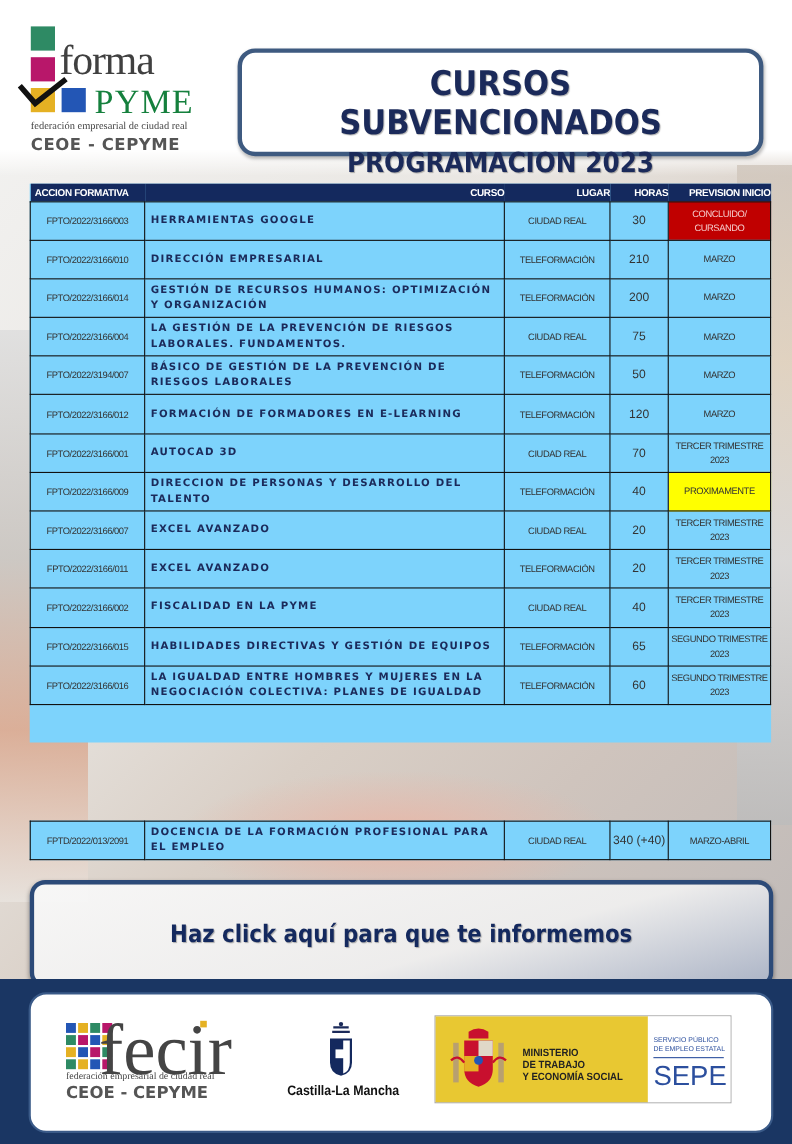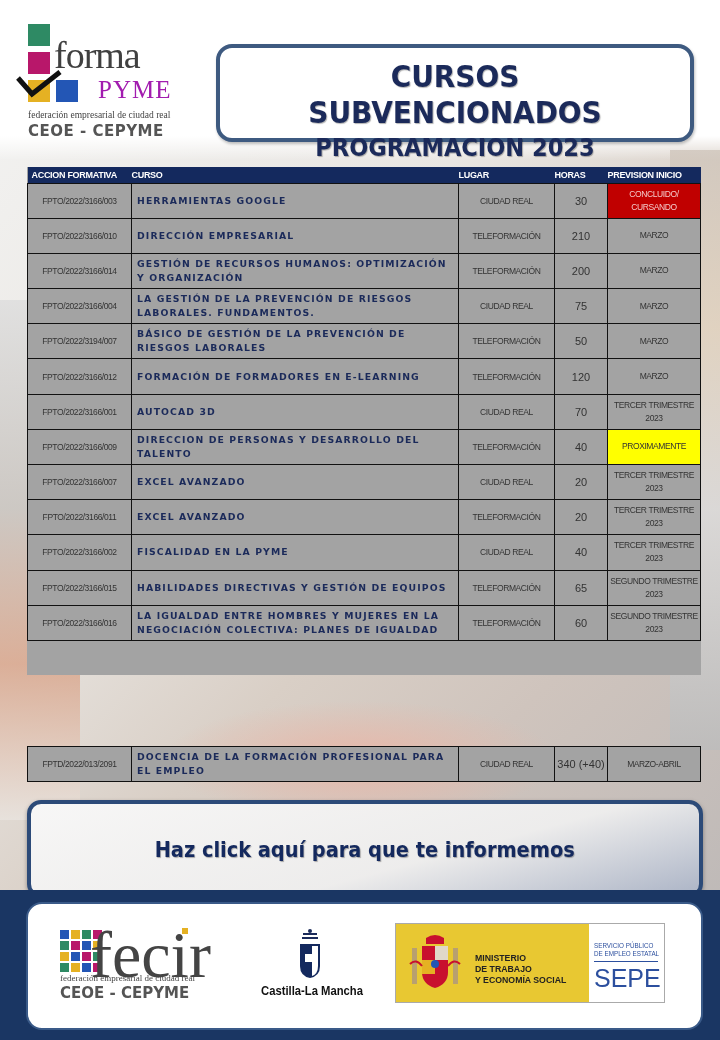--- a/index.html
+++ b/index.html
@@ -16,37 +16,37 @@
 
   
   .logo-forma { position: absolute; left: 14px; top: 22px; width: 172px; height: 118px; }
   .sq { position: absolute; width: 22px; height: 22px; }
   .sq.green { left: 14px; top: 2px; background: #2e8a64; }
   .sq.magenta { left: 14px; top: 30px; background: #b8176a; }
   .sq.yellow { left: 14px; top: 58px; background: #e5b123; }
   .sq.blue { left: 42px; top: 58px; background: #2356b5; }
   .check { position: absolute; left: 2px; top: 48px; width: 46px; height: 30px; }
   .forma-word { position: absolute; left: 40px; top: 14px; font-family: "Liberation Serif", serif; font-size: 38px; color: #404040; letter-spacing: -1px; line-height: 1; }
-  .pyme-word { position: absolute; left: 84px; top: 55px; font-family: "Liberation Serif", serif; font-size: 25px; color: #a21caf; line-height: 1; letter-spacing: 1px; }
+  .pyme-word { position: absolute; left: 72px; top: 55px; font-family: "Liberation Serif", serif; font-size: 31px; color: #15803d; line-height: 1; letter-spacing: 1px; }
   .fed-line { position: absolute; left: 14px; top: 88px; font-family: "Liberation Serif", serif; font-size: 9.5px; color: #444; white-space: nowrap; }
   .ceoe-line { position: absolute; left: 14px; top: 100px; font-family: "DejaVu Sans", sans-serif; font-weight: bold; font-size: 15px; color: #555; white-space: nowrap; letter-spacing: 0.5px; }
 
   
   .title-box {
     position: absolute; left: 216px; top: 44px; width: 478px; height: 98px;
     border: 4px solid #3e5a80; border-radius: 16px; background: #fff;
     text-align: center; box-shadow: 1px 2px 3px rgba(0,0,0,.25);
   }
   .title-1 { margin-top: 10px; font-size: 31px; font-weight: bold; color: #1b2a5a; letter-spacing: 0px; text-shadow: 1px 1px 1px rgba(0,0,0,.3); font-family: "DejaVu Sans", sans-serif; transform: scaleX(.9); }
   .title-2 { margin-top: 3px; font-size: 25px; font-weight: bold; color: #1b2a5a; text-shadow: 1px 1px 1px rgba(0,0,0,.3); font-family: "DejaVu Sans", sans-serif; transform: scaleX(.9); }
 
   
   .table-wrap { position: absolute; left: 27px; top: 167px; width: 673px; }
-  table { border-collapse: collapse; width: 673px; table-layout: fixed; background: #a3a3a3; }
-  th { background: #14295e; color: #fff; font-size: 9px; font-weight: bold; height: 16px; padding: 0; text-align: left; letter-spacing: -0.3px; }
+  table { border-collapse: collapse; width: 673px; table-layout: fixed; background: #7dd3fc; }
+  th { background: #14295e; color: #fff; font-size: 9px; font-weight: bold; height: 16px; padding: 0; text-align: right; letter-spacing: -0.3px; }
   th.first { text-align: left; padding-left: 4px; }
   td { border: 1px solid #111; height: 35.2px; padding: 0; font-size: 9px; text-align: center; color: #333; }
   td.code { font-size: 8.5px; color: #333; letter-spacing: -0.4px; }
   td.course { text-align: left; padding-left: 5px; font-weight: bold; color: #1b2a5a; font-size: 10px; letter-spacing: 1.1px; line-height: 14px; font-family: "DejaVu Sans", sans-serif; font-size: 9.3px; }
   td.place { font-size: 8.5px; letter-spacing: -0.4px; color: #333; }
   td.hours { font-size: 11px; color: #333; }
   td.prev { font-size: 8.5px; color: #333; letter-spacing: -0.4px; line-height: 13px; }
   td.prev.red { background: #c00000; color: #f4c9c9; }
   td.prev.yellow { background: #ffff00; color: #333; }
   .gap-row { height: 35px; }

